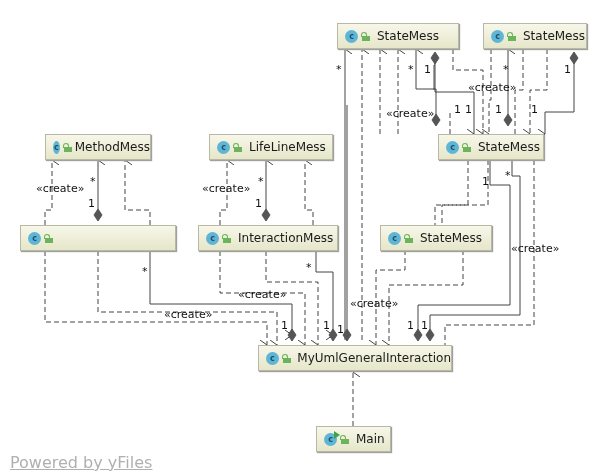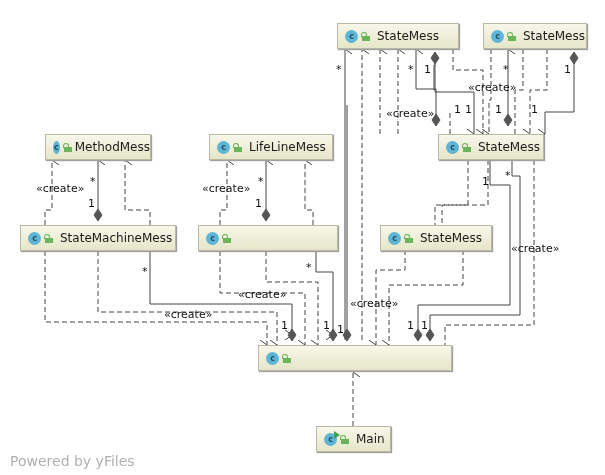--- a/index.html
+++ b/index.html
@@ -14,21 +14,21 @@
            color:#1e4f66; font-size:8px; display:inline-flex; align-items:center;
            justify-content:center; margin-right:4px; font-weight:bold; position:relative;}
   .cicon.run::after { content:""; position:absolute; right:-3px; top:-2px;
            border-left:6px solid #3ea34a; border-top:4px solid transparent;
            border-bottom:4px solid transparent; }
   .lock { width:8px; height:9px; margin-right:7px; position:relative; display:inline-block; }
   .lock::before { content:""; position:absolute; left:0; bottom:0; width:8px; height:5px; background:#6bb45c; }
   .lock::after { content:""; position:absolute; left:-1px; top:0; width:4px; height:4px;
                  border:1px solid #6bb45c; border-bottom:none; border-radius:3px 3px 0 0; }
   .lbl { position:absolute; font-size:11px; color:#111; font-family:"DejaVu Sans", sans-serif; line-height:12px; }
-  .footer { position:absolute; left:10px; top:453px; font-size:14px; color:#b0b0b0; }
+  .footer { position:absolute; left:10px; top:453px; font-size:16px; color:#b0b0b0;text-decoration:underline; }
 </style>
 </head>
 <body>
 
 <svg id="edges" width="605" height="475" xmlns="http://www.w3.org/2000/svg">
   <defs>
     <marker id="arr" viewBox="0 0 10 10" refX="5" refY="1" markerWidth="10" markerHeight="10" orient="auto-start-reverse" markerUnits="userSpaceOnUse">
       <path d="M0,8 L5,1 L10,8" fill="none" stroke="#444" stroke-width="1"></path>
     </marker>
   </defs>
@@ -105,34 +105,35 @@
   <span>LifeLineMess</span>
 </div>
 <div class="node" style="left:438px;top:134px;width:106px;">
   <span class="cicon">c</span>
     <span class="lock"></span>
   <span>StateMess</span>
 </div>
 <div class="node" style="left:20px;top:225px;width:156px;">
   <span class="cicon">c</span>
     <span class="lock"></span>
-  <span>StateMachineMess</span>
 </div>
 <div class="node" style="left:198px;top:225px;width:140px;">
   <span class="cicon">c</span>
     <span class="lock"></span>
+  <span>InteractionMess</span>
 </div>
 <div class="node" style="left:380px;top:225px;width:112px;">
   <span class="cicon">c</span>
     <span class="lock"></span>
   <span>StateMess</span>
 </div>
 <div class="node" style="left:258px;top:345px;width:194px;">
   <span class="cicon">c</span>
     <span class="lock"></span>
+  <span>MyUmlGeneralInteraction</span>
 </div>
 <div class="node" style="left:316px;top:426px;width:75px;">
   <span class="cicon run">c</span>
     <span class="lock"></span>
   <span>Main</span>
 </div>
 
 <span class="lbl" style="left:36px;top:183px;">«create»</span>
 <span class="lbl" style="left:90px;top:176px;">*</span>
 <span class="lbl" style="left:88px;top:198px;">1</span>

